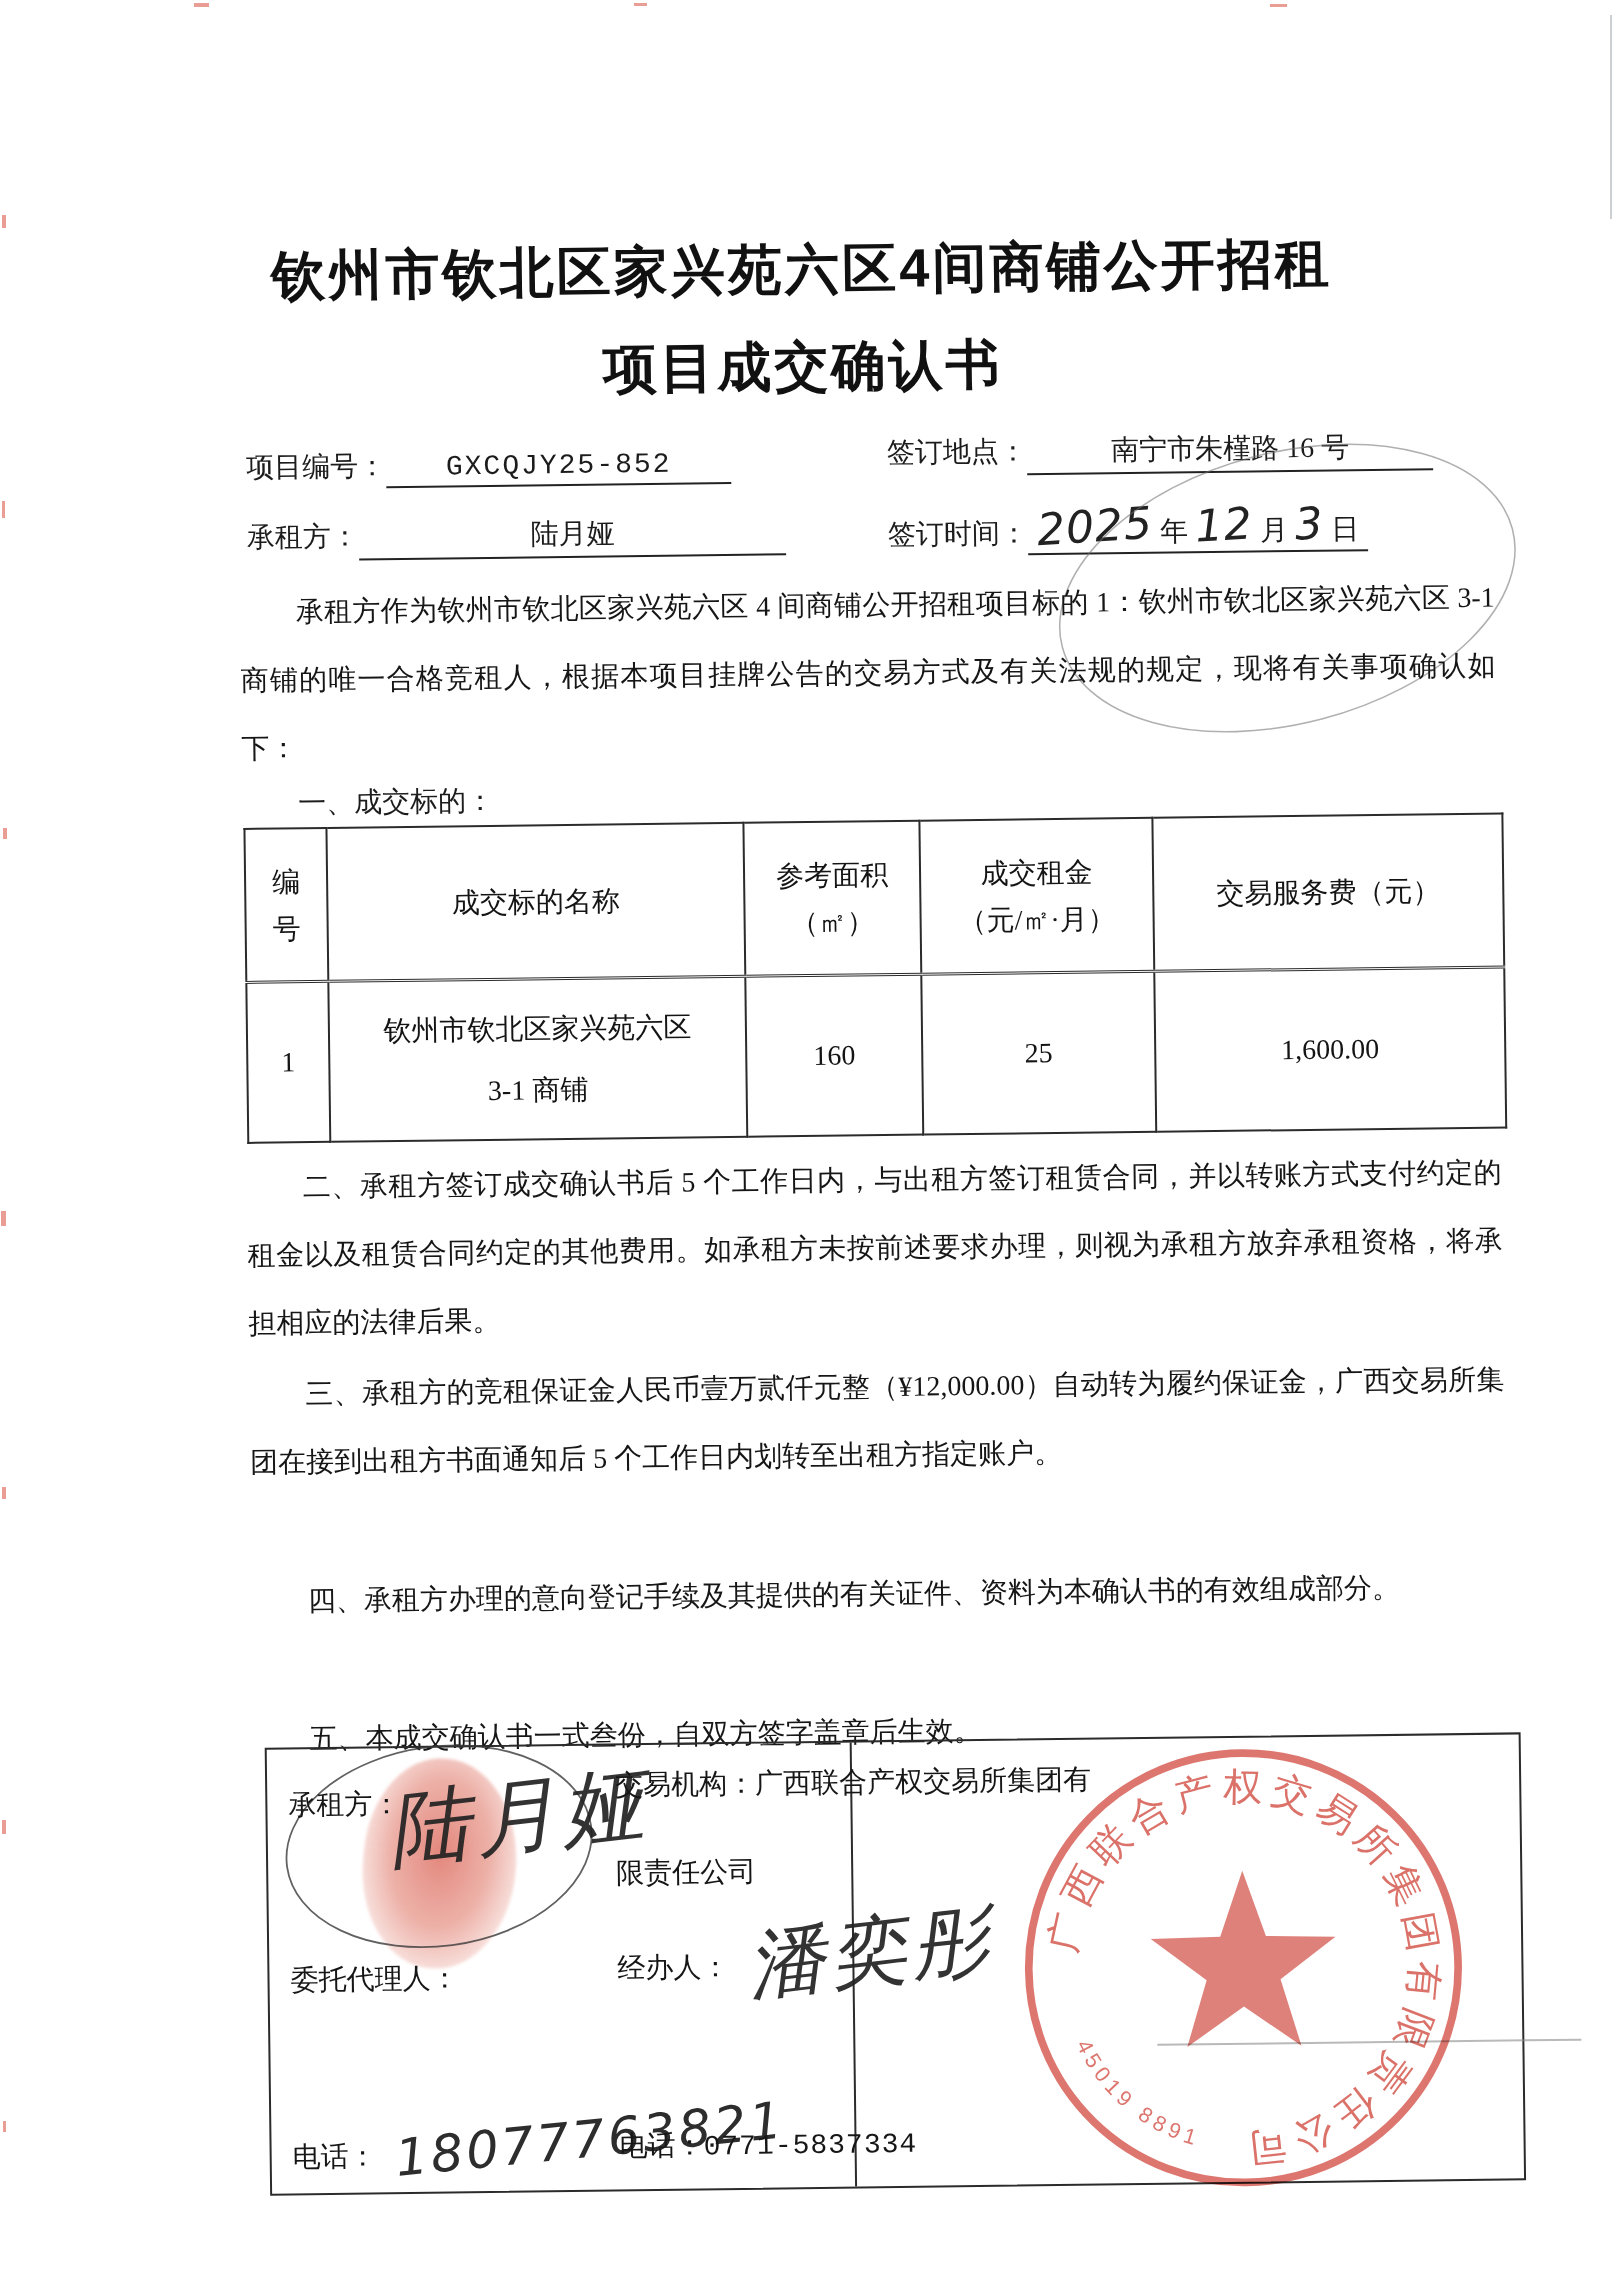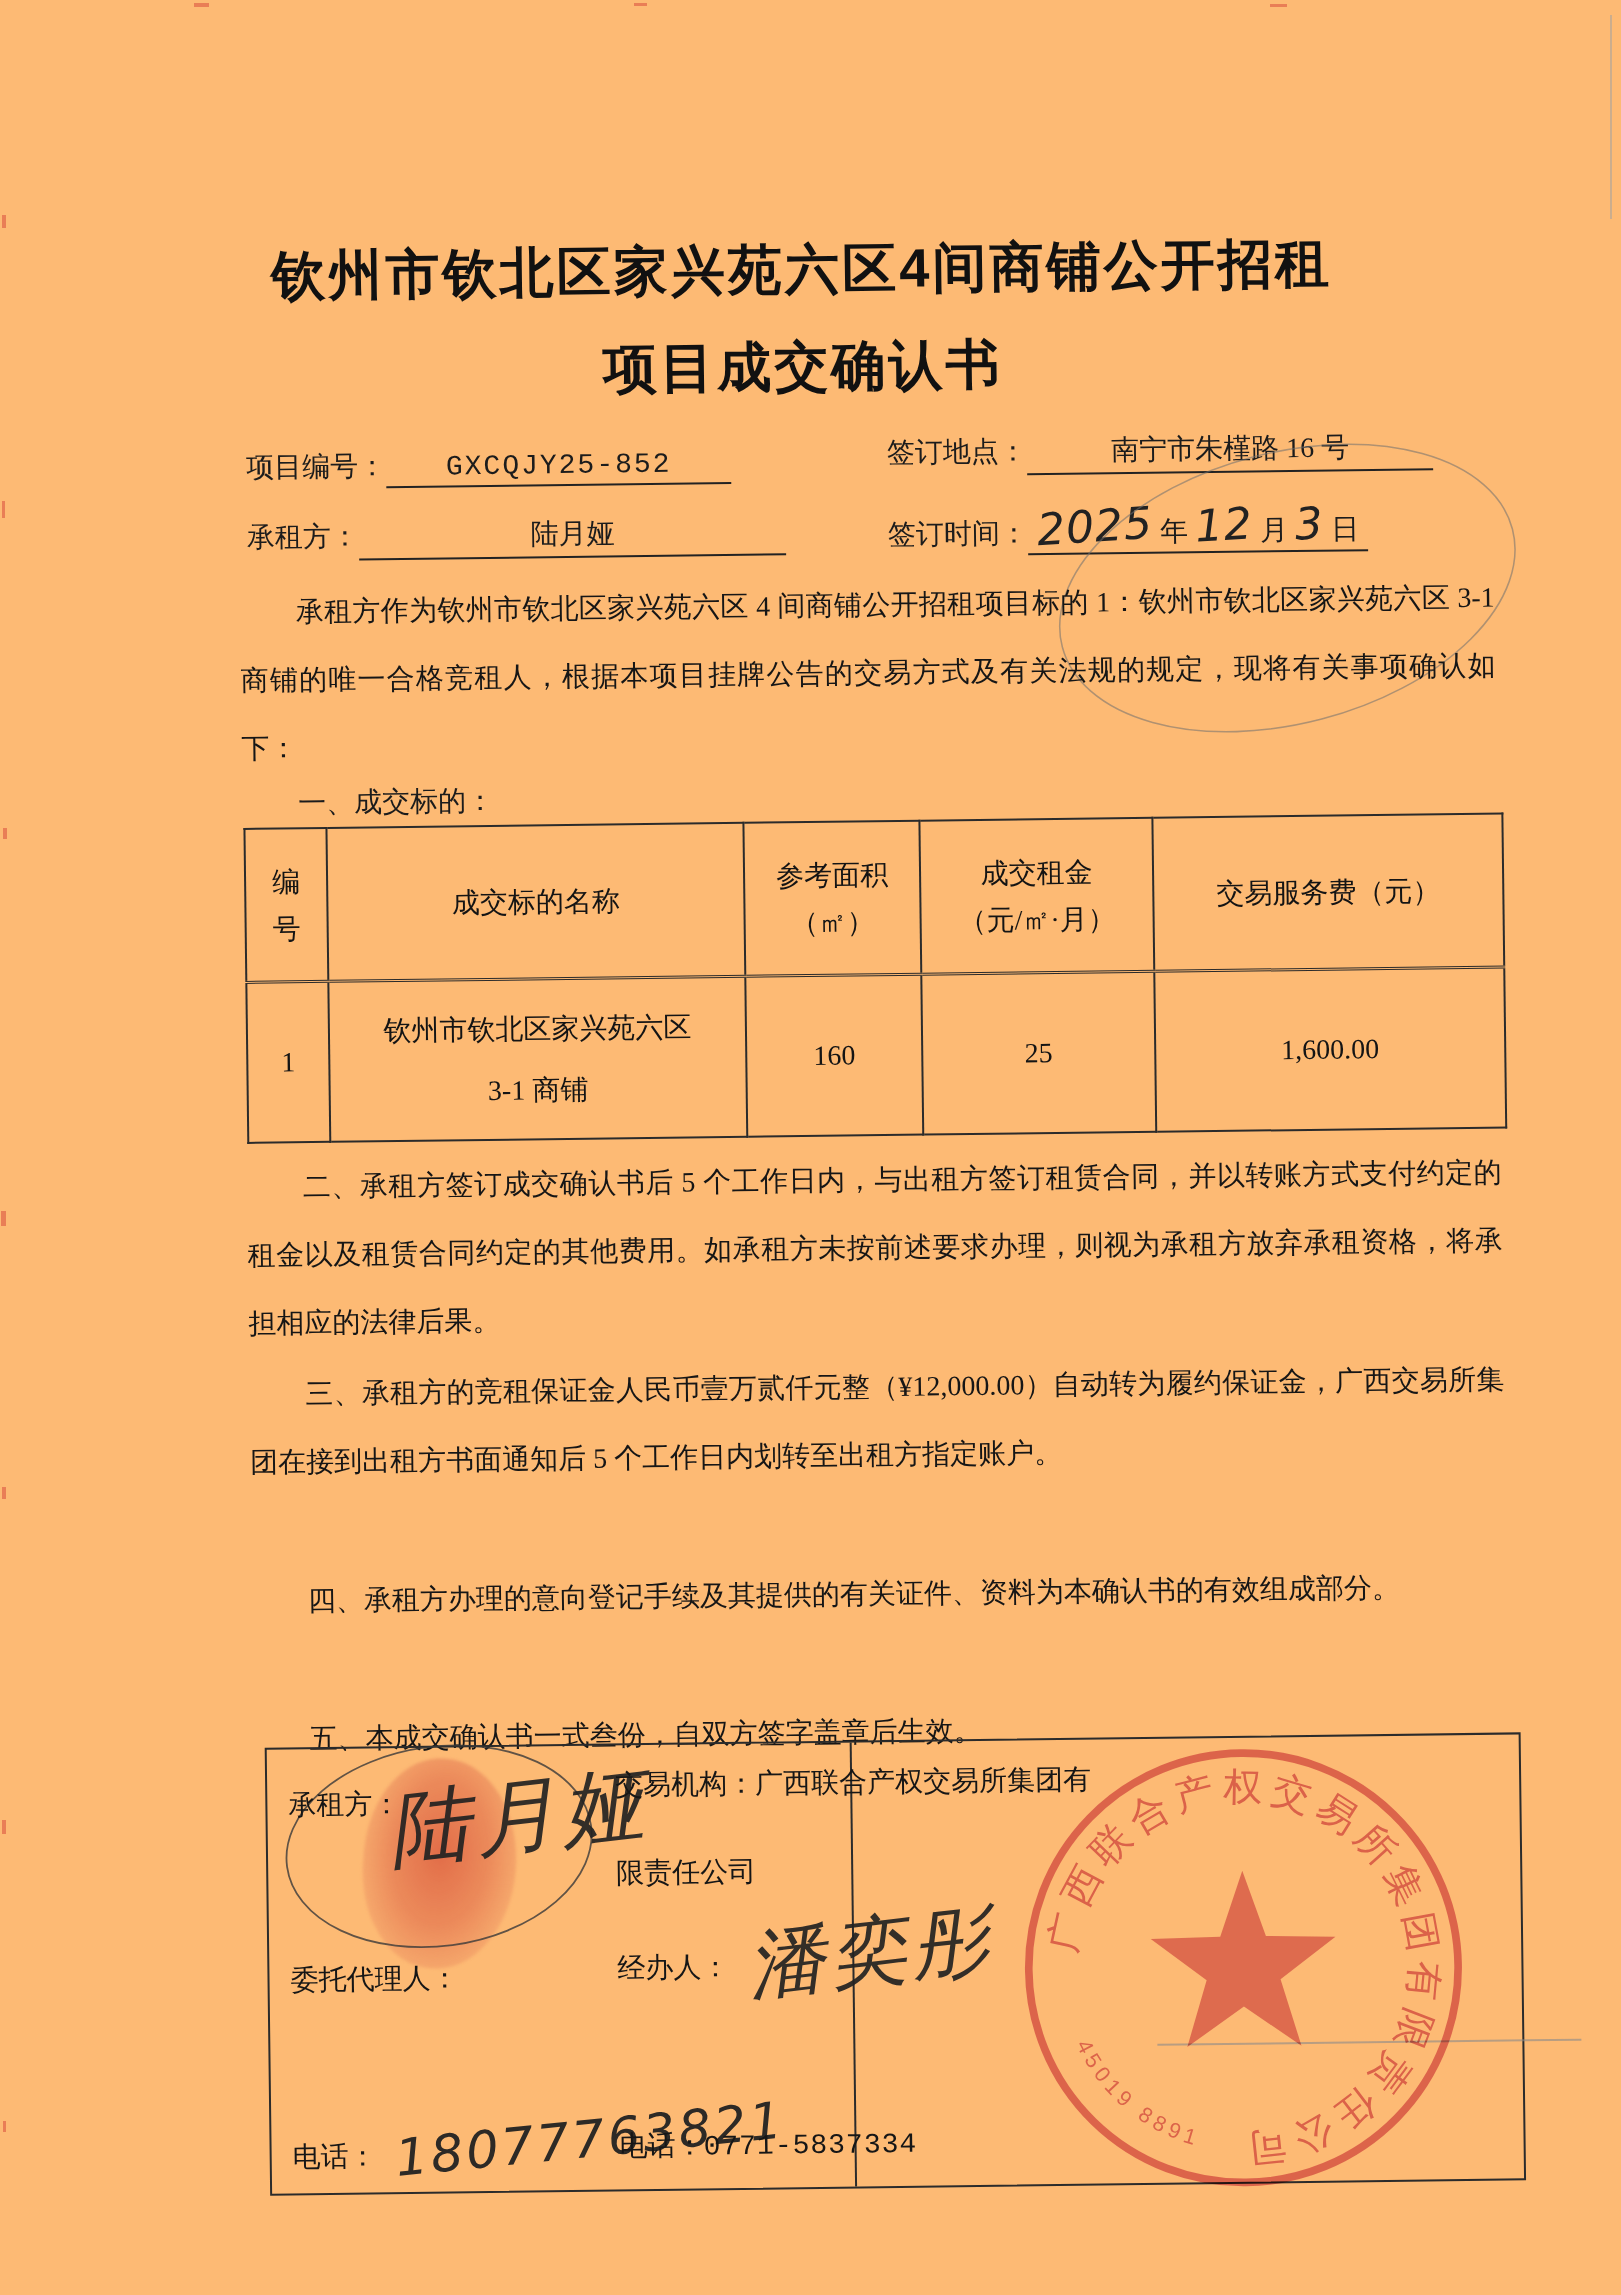--- a/index.html
+++ b/index.html
@@ -1,19 +1,19 @@
 <!DOCTYPE html>
 <html style="font-size:8.2px"><head>
 <meta charset="utf-8">
 <style>
   html,body{margin:0;padding:0;background:#e8e8e8;}
   .page{
     position:relative;
     width:1622px;height:2295px;
-    background:#fdba74;
+    background:#ffffff;
     overflow:hidden;
     font-family:"Liberation Serif", serif;
     color:#1c1c1c;
   }
   .content{
     position:absolute;inset:0;
     transform:rotate(-0.7deg);
     transform-origin:55% 45%;
   }
   .title{

